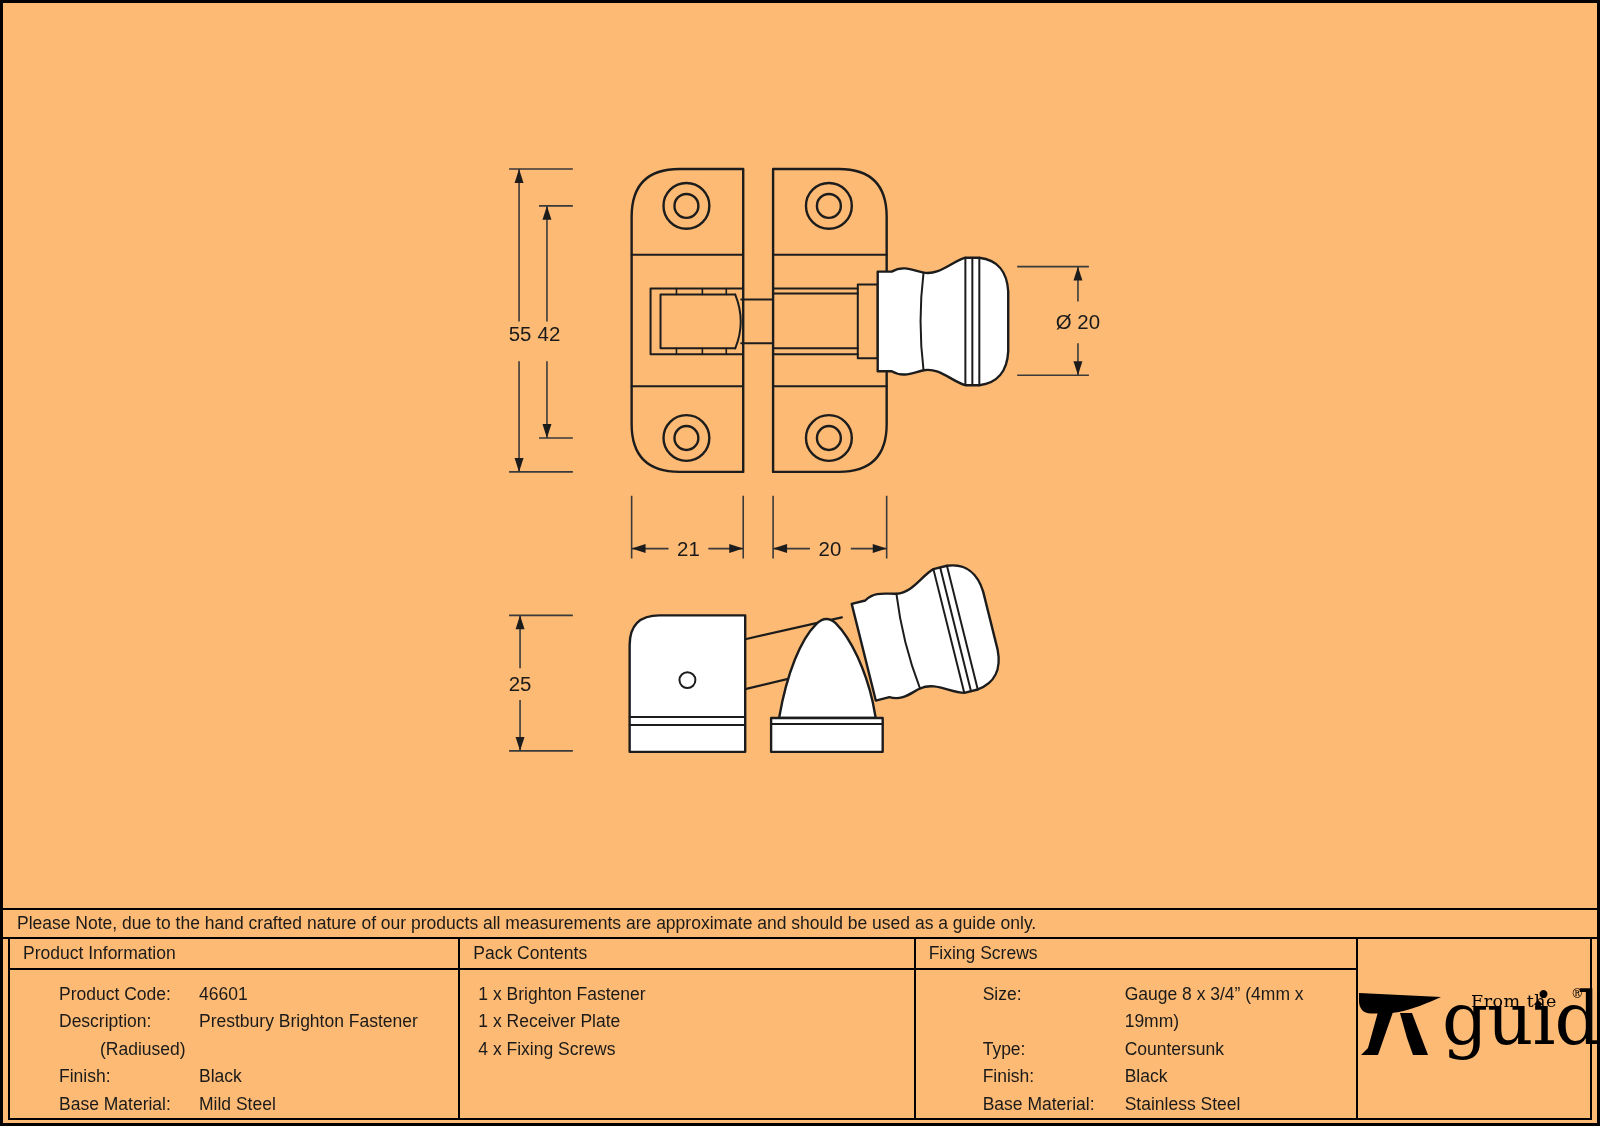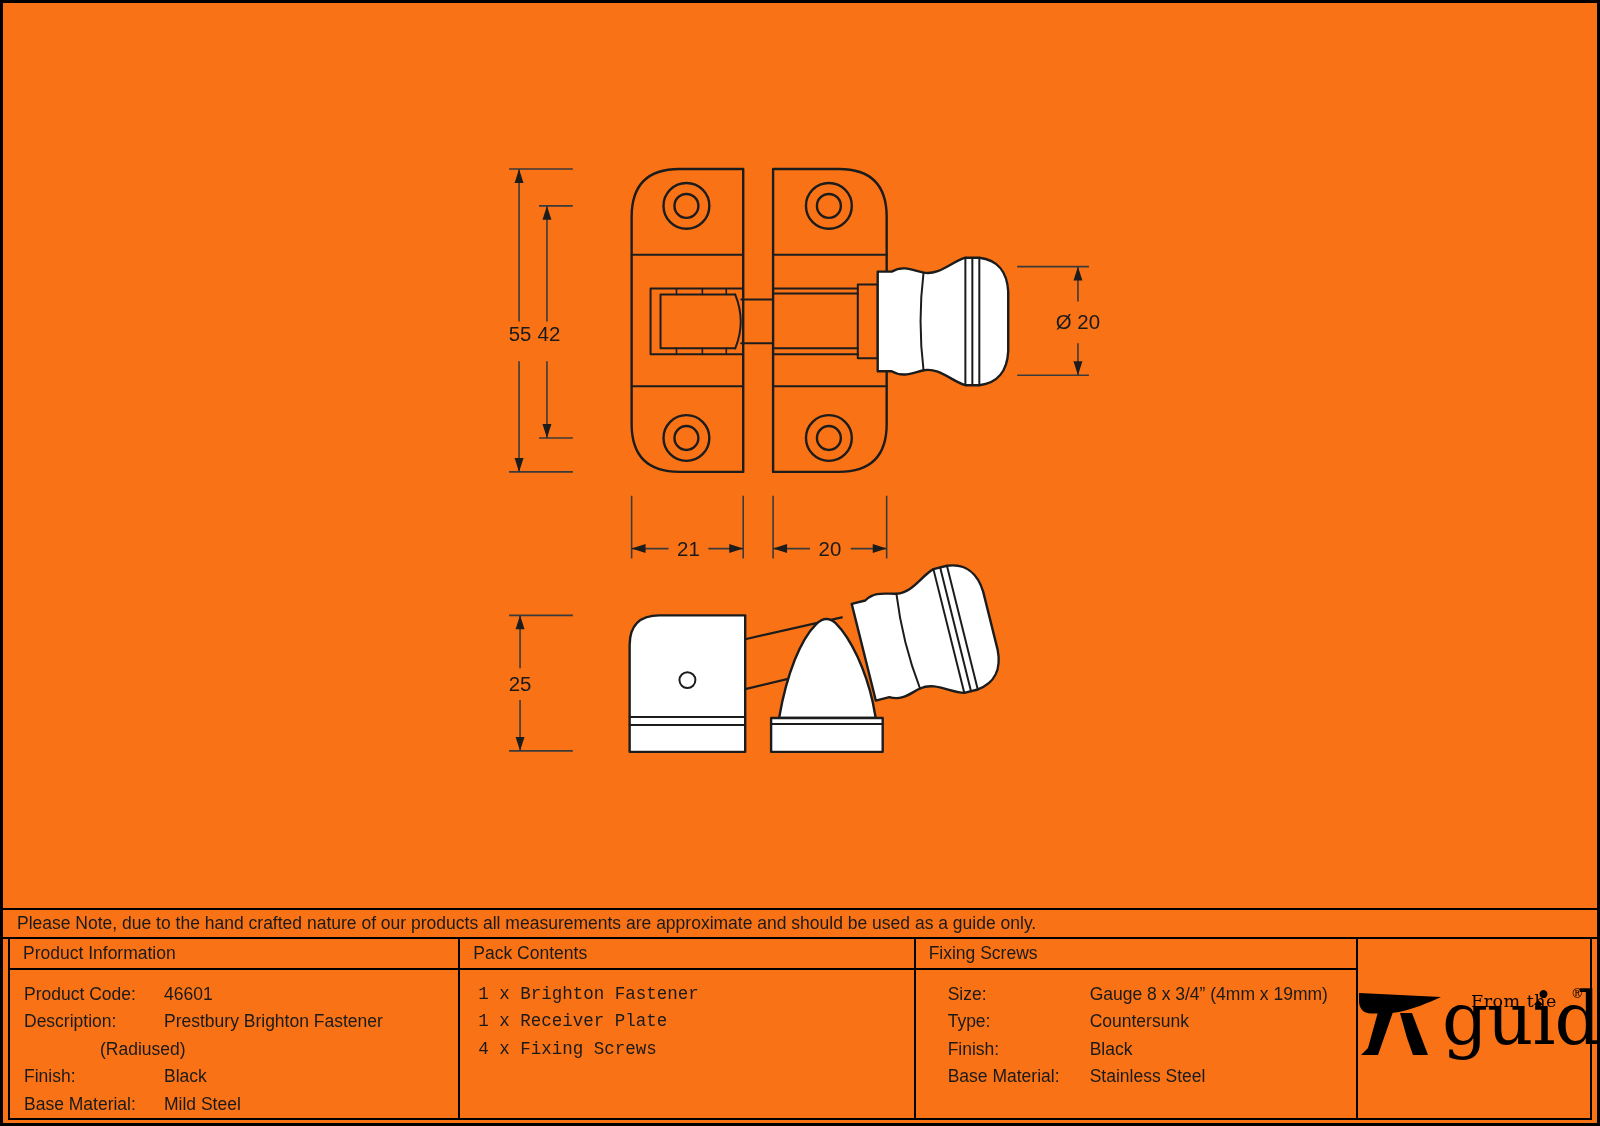--- a/index.html
+++ b/index.html
@@ -1,18 +1,18 @@
 <!DOCTYPE html>
 <html><head>
 <meta charset="utf-8">
 <style>
   html,body { margin:0; padding:0; background:#ffffff; }
   .page {
     position:relative; width:1600px; height:1126px; box-sizing:border-box;
-    border:3px solid #000; background:#f97316;
+    border:3px solid #000; background:#fdba74;
     font-family:"Liberation Sans", sans-serif; color:#1a1a1a;
     display:flex; flex-direction:column; overflow:hidden;
   }
   .drawing-area { height:877px; position:relative; }
   .drawing-area svg { display:block; width:100%; height:877px; }
   .note-band {
     border-top:2px solid #000; height:48px; display:flex; align-items:center;
     padding-left:14px; font-size:17.5px;margin-top:28px;
   }
   .table-wrap { border-top:2px solid #000; flex:1; padding:0 5px 3px 5px; box-sizing:border-box; }
@@ -24,25 +24,25 @@
   .col + .col { border-left:2px solid #000; }
   .col-product { width:449px; }
   .col-pack    { width:456px; }
   .col-fixing  { width:443px; }
   .col-logo    { flex:1; justify-content:center; align-items:center; }
   .col-header {
     height:29px; border-bottom:2px solid #000; display:flex; align-items:center;
     padding-left:13px; font-size:17.5px; flex:none;
   }
   .col-body { padding-top:11px; font-size:17.5px; line-height:27.5px; }
-  .kv-row { display:flex; }
+  .kv-row { display:flex;margin-left:35px; }
   .kv-label { flex:none; padding-left:14px; width:140px; }
   .col-fixing .kv-label { padding-left:32px; width:142px; }
   .kv-value { flex:1; padding-right:6px; }
-  .pack-item { padding-left:18px;font-family:Liberation Mono, monospace; }
+  .pack-item { padding-left:18px; }
   .indent2 { padding-left:90px; }
   
   .logo-box { position:relative; width:232px; height:72px; }
   .logo-serif { font-family:"DejaVu Serif","Liberation Serif",serif; color:#000; }
   .logo-anvil-svg { position:absolute; left:0; top:0; }
   .logo-nvil { position:absolute; left:84px; top:-9px; font-size:72px; line-height:1; letter-spacing:-1px; }
   .logo-fromthe { position:absolute; left:113px; top:-1px; font-size:17.5px; letter-spacing:.5px; }
   .logo-diamond { position:absolute; left:176px; top:5px; font-size:11px; }
   .logo-reg { position:absolute; left:213px; top:-6px; font-size:12.5px; }
 </style>

